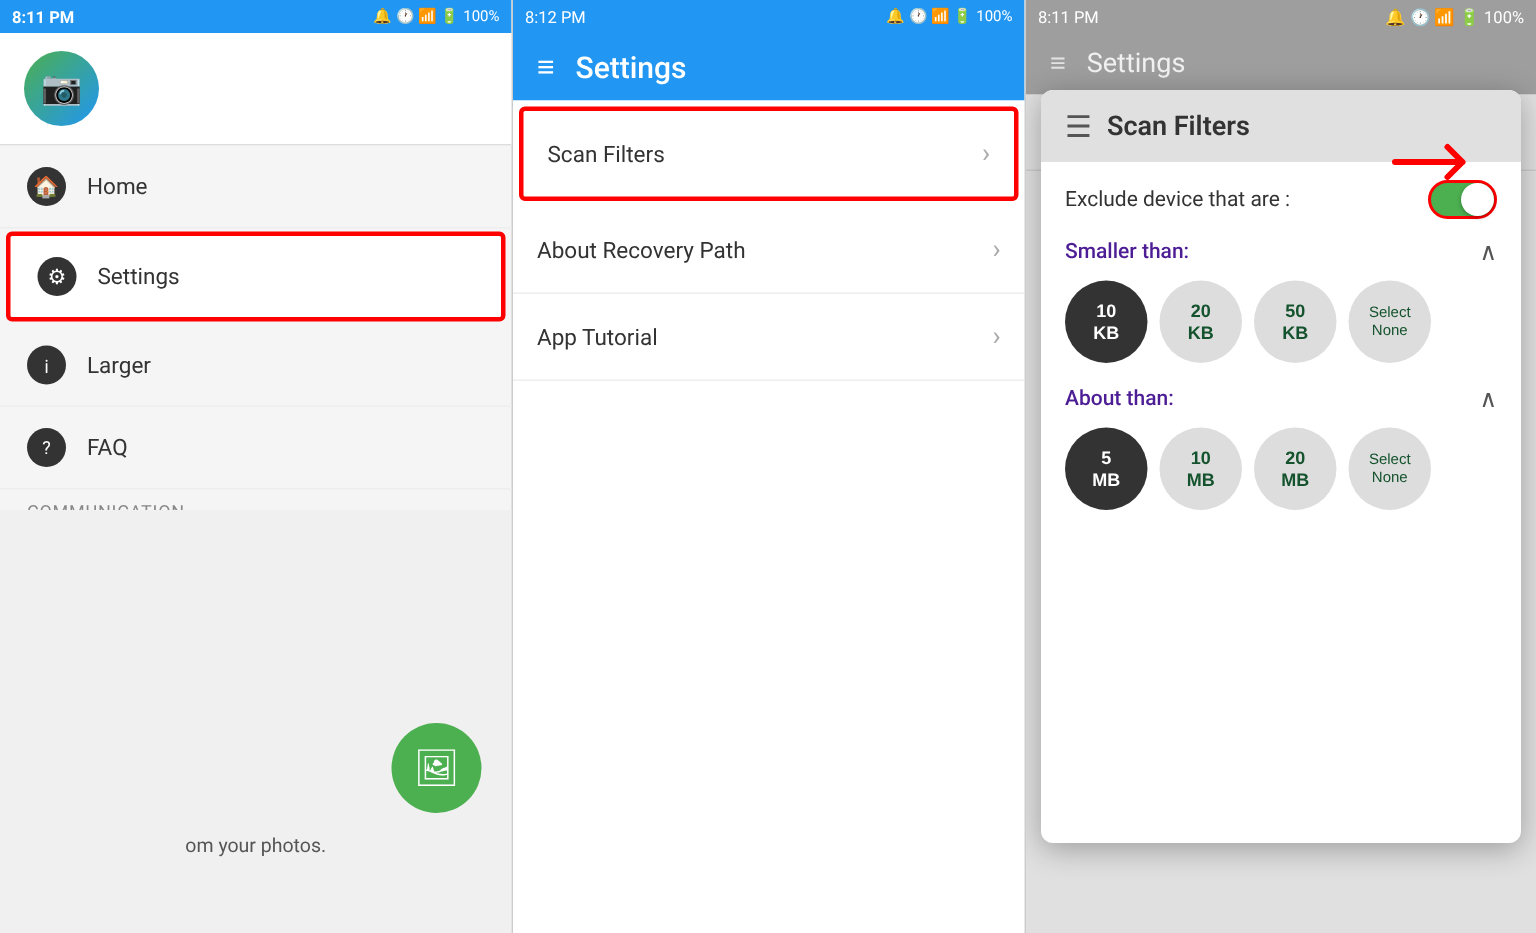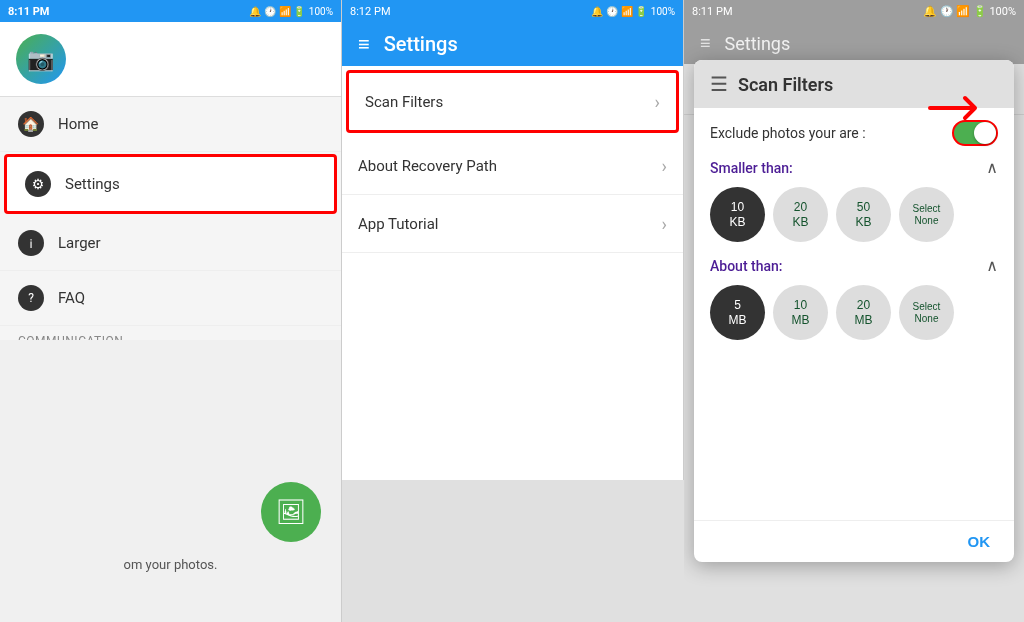--- a/index.html
+++ b/index.html
@@ -132,21 +132,21 @@
       position: absolute;
       bottom: 50px;
       left: 50%;
       transform: translateX(-50%);
       white-space: nowrap;
     }
 
     
     .screen2 {
       width: 342px;
-      height: 480px;
+      height: 622px;
       background: #f5f5f5;
       display: flex;
       flex-direction: column;
       overflow: hidden;
       border-right: 1px solid #ccc;
       justify-content: flex-end;
     }
     .topbar-blue {
       background: #2196F3;
       height: 22px;
@@ -300,21 +300,21 @@
       margin-bottom: 14px;
     }
     .size-btn {
       width: 55px;
       height: 55px;
       border-radius: 50%;
       display: flex;
       align-items: center;
       justify-content: center;
       font-size: 12px;
-      font-weight: normal;
+      font-weight: bold;
       cursor: pointer;
       border: none;
       flex-direction: column;
       line-height: 1.2;
     }
     .size-btn.selected {
       background: #333;
       color: white;
     }
     .size-btn.unselected {
@@ -438,21 +438,21 @@
   <div class="dialog-overlay">
 
     <div class="dialog-header">
       <span class="filter-icon">☰</span>
       <span class="dialog-title">Scan Filters</span>
     </div>
 
     <div class="dialog-body">
 
       <div class="exclude-row">
-        <span class="exclude-label">Exclude photos your are :</span>
+        <span class="exclude-label">Exclude device that are :</span>
         <div class="toggle-container">
           <div class="toggle-knob"></div>
         </div>
       </div>
 
       <div class="section-header">
         <span class="section-title">Smaller than:</span>
         <span class="chevron-up">∧</span>
       </div>
       <div class="size-options">
@@ -467,23 +467,20 @@
         <span class="chevron-up">∧</span>
       </div>
       <div class="size-options">
         <button class="size-btn selected">5<br>MB</button>
         <button class="size-btn unselected">10<br>MB</button>
         <button class="size-btn unselected">20<br>MB</button>
         <button class="size-btn unselected" style="font-size:10px; font-weight:normal;">Select<br>None</button>
       </div>
     </div>
 
-    <div class="dialog-footer">
-      <button class="ok-btn">OK</button>
-    </div>
   </div>
 
   <div class="red-arrow">
     <svg width="80" height="40" viewBox="0 0 80 40">
       <path d="M 10 20 L 55 20 L 45 10 M 55 20 L 45 30" stroke="red" stroke-width="4" fill="none" stroke-linecap="round" stroke-linejoin="round"></path>
     </svg>
   </div>
 </div>
 
 </body></html>

